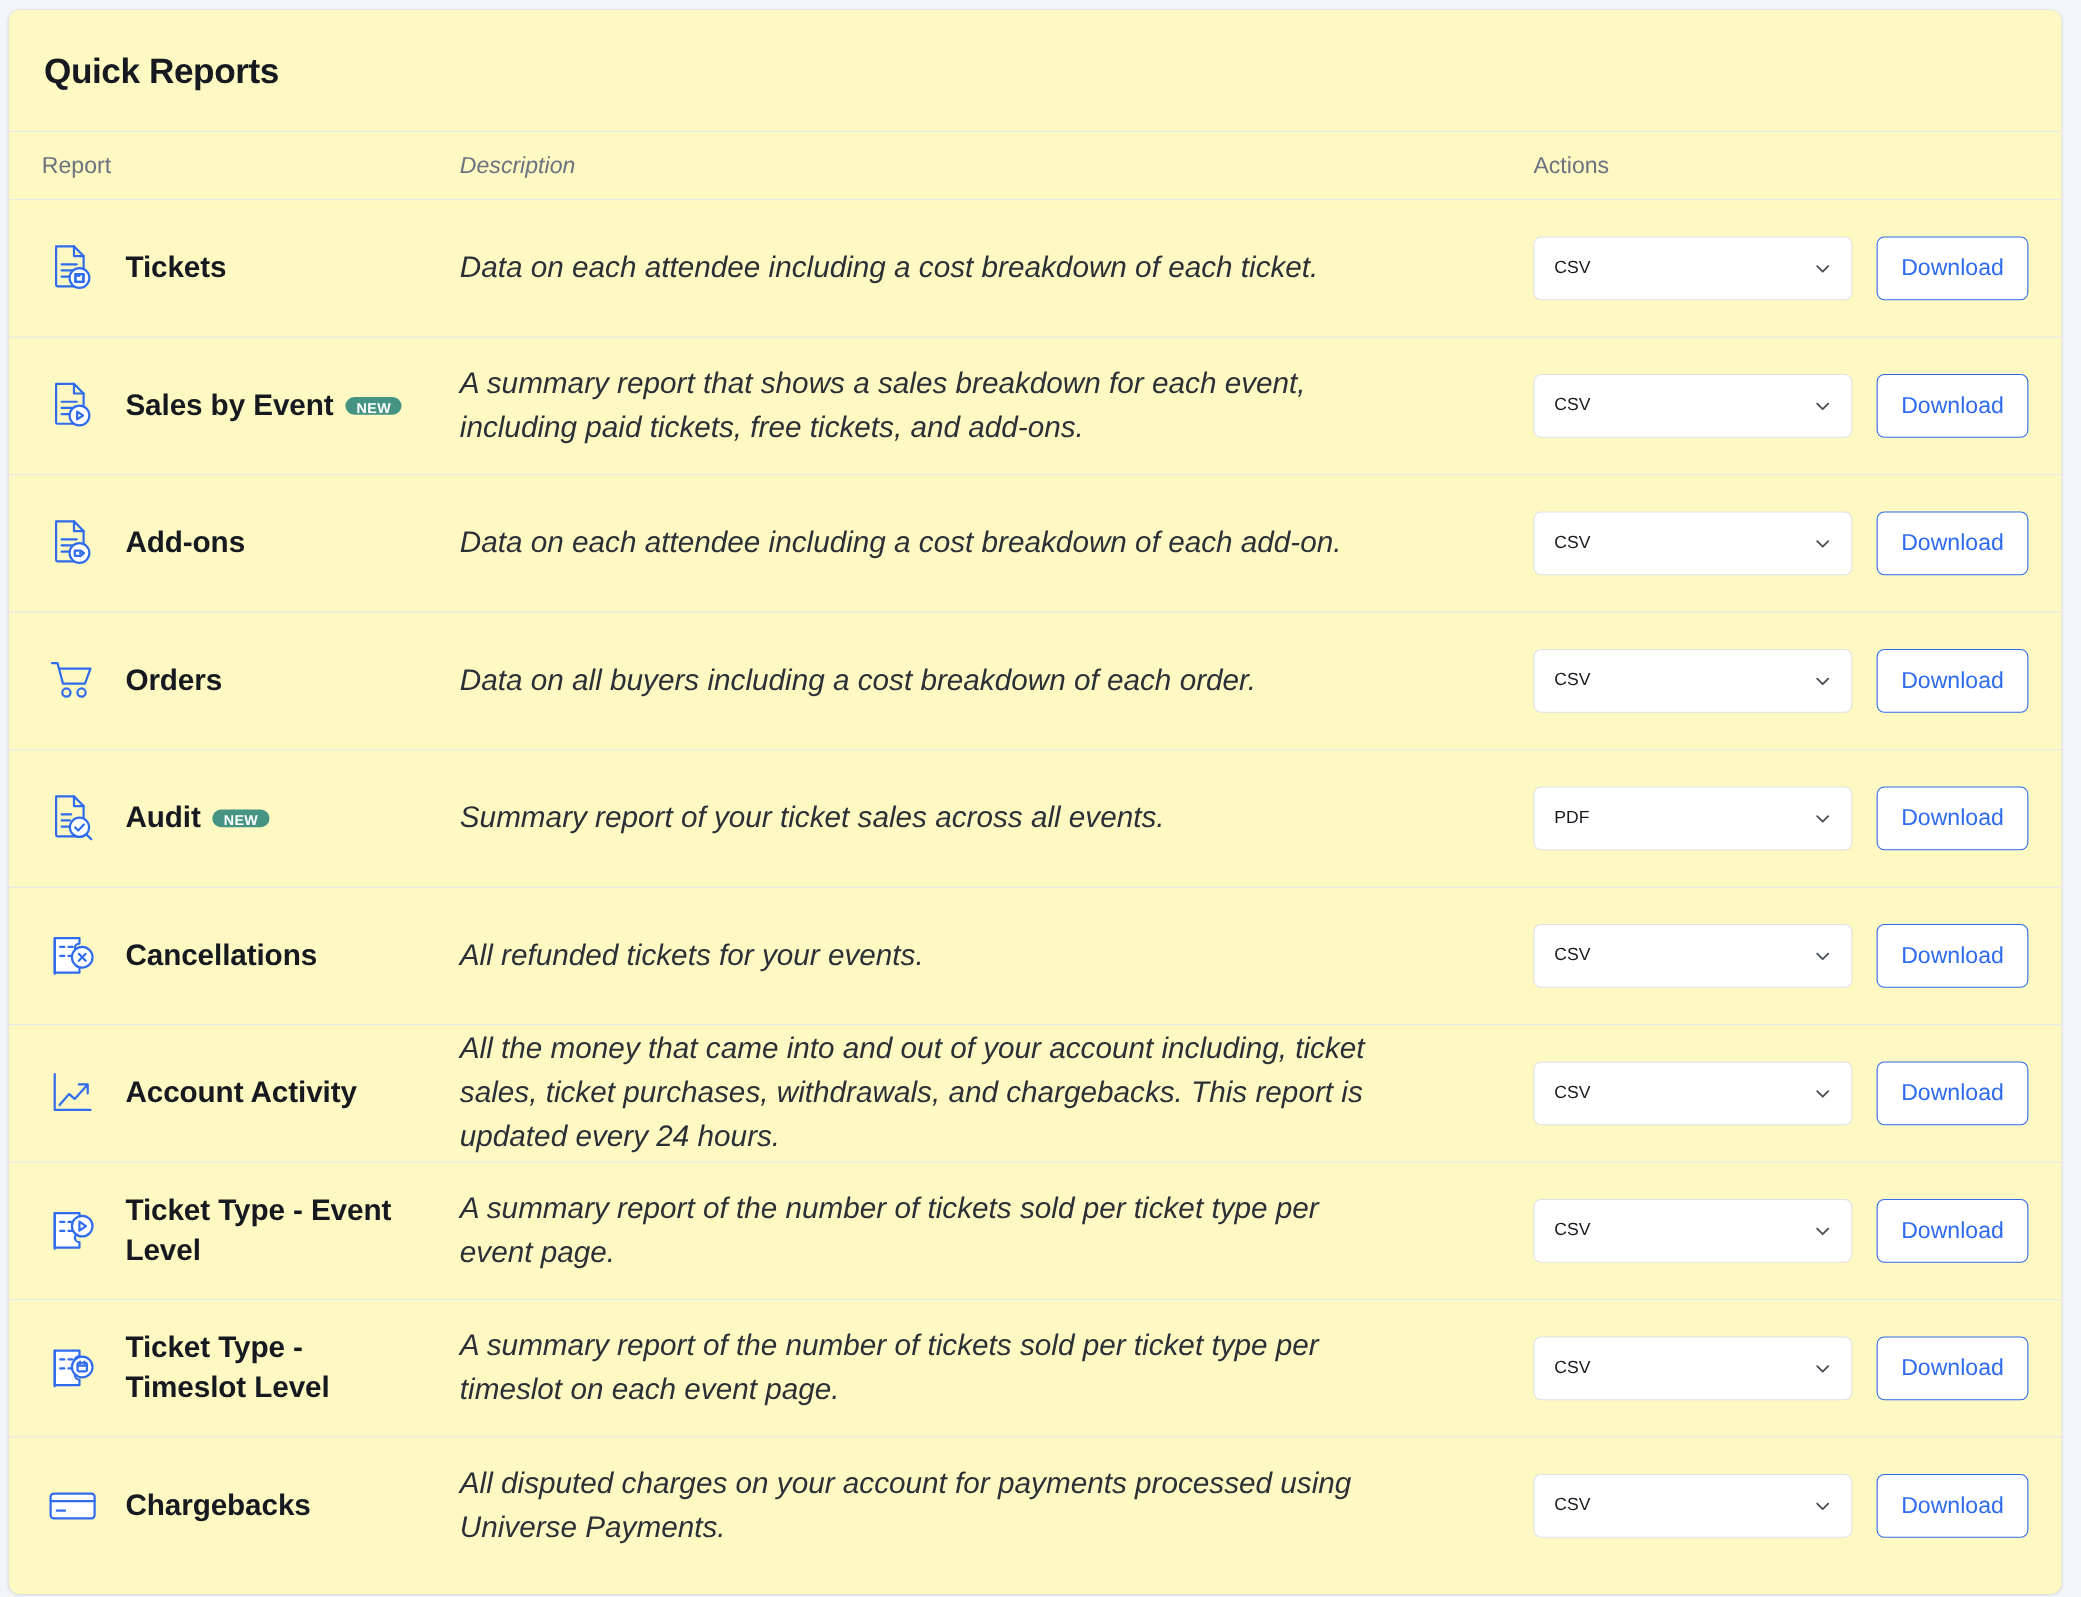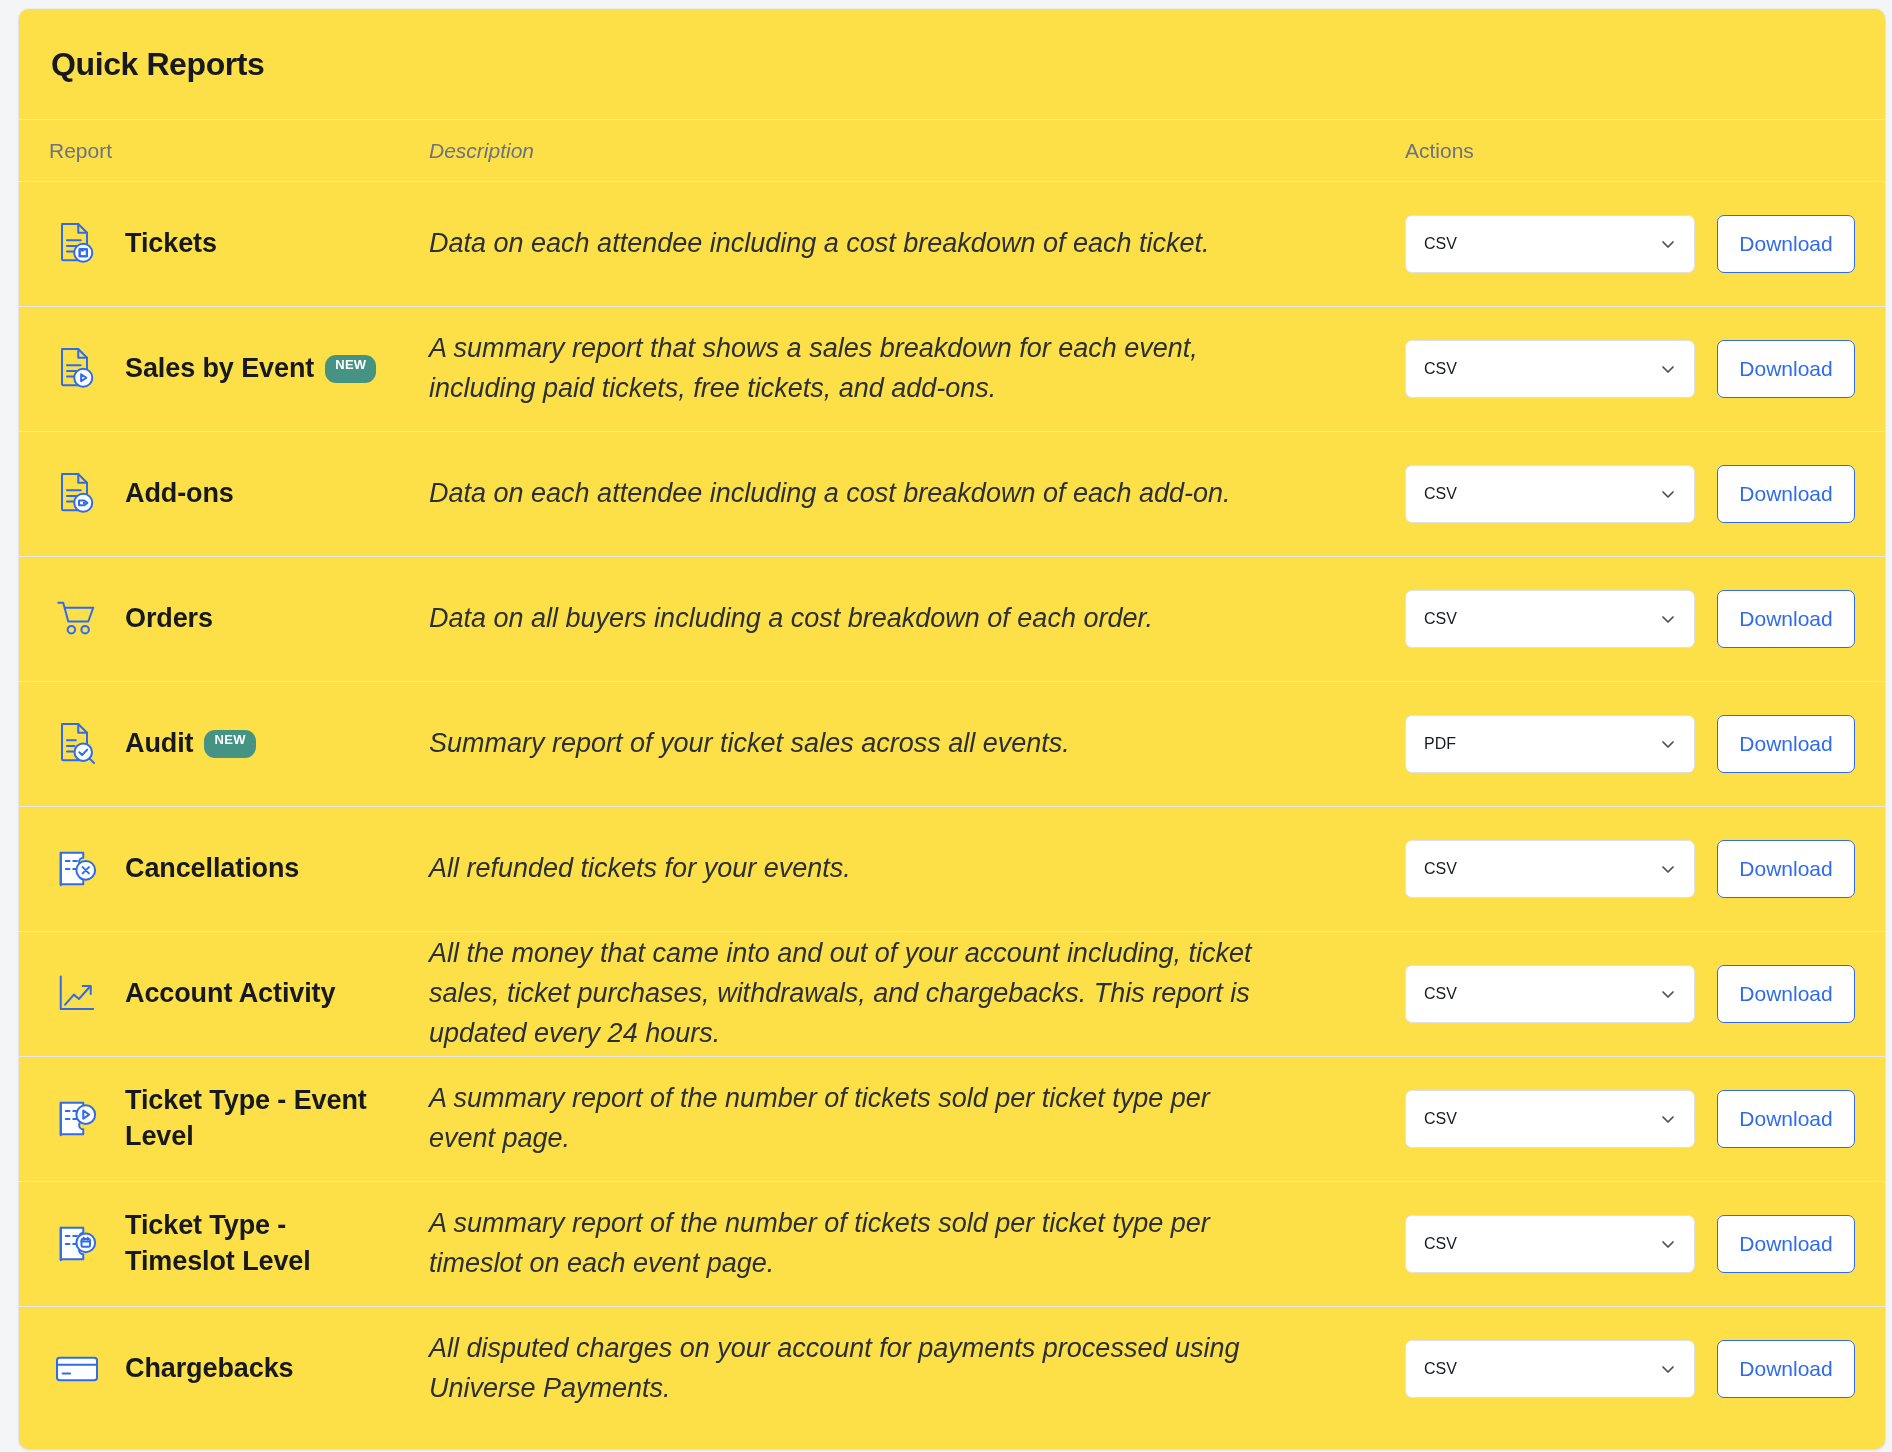--- a/index.html
+++ b/index.html
@@ -7,25 +7,25 @@
   html, body {
     width: 1892px;
     height: 1452px;
     background: #f4f5f7;
     font-family: "Liberation Sans", sans-serif;
     -webkit-font-smoothing: antialiased;
   }
 
   .card {
     position: absolute;
-    left: 19px;
+    left: 8px;
     top: 9px;
     width: 1866px;
     height: 1440px;
-    background: #fde047;
+    background: #fef9c3;
     border-radius: 10px;
     box-shadow: 0 1px 3px rgba(16,24,40,0.10), 0 0 0 1px rgba(16,24,40,0.035);
     overflow: hidden;
   }
 
   
   .card-header {
     height: 110px;
     display: flex;
     align-items: center;
@@ -102,21 +102,21 @@
   .badge-new {
     display: inline-flex;
     align-items: center;
     justify-content: center;
     background: #459382;
     color: #ffffff;
     font-size: 13px;
     font-weight: bold;
     letter-spacing: 0.3px;
     border-radius: 11px;
-    padding: 3px 10px 12px;
+    padding: 3px 10px 0;
     line-height: 1;
     white-space: nowrap;
   }
 
   .desc {
     font-size: 27px;
     color: #2b2f36;
     line-height: 1.48;
     max-width: 840px;
   }

